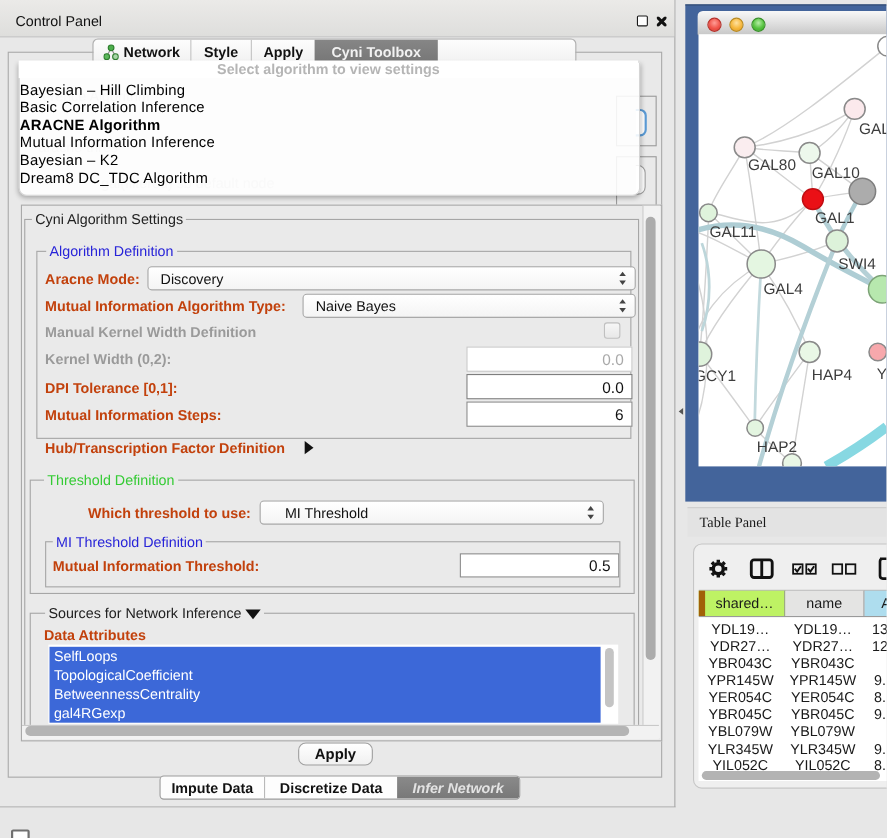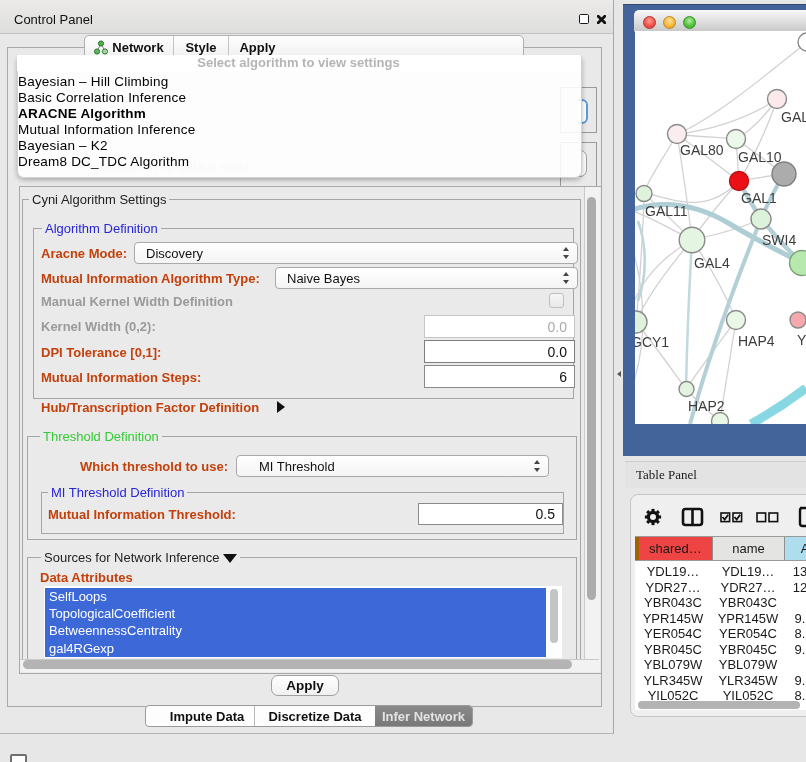--- a/index.html
+++ b/index.html
@@ -44,20 +44,22 @@
   <div style="width:88px;display:flex;align-items:center;justify-content:center;border-right:1px solid #c3c3c3;">
     <svg width="14" height="15" viewBox="0 0 14 15" style="margin-right:4px;">
       <line x1="3" y1="11" x2="7" y2="4" stroke="#888" stroke-width="1"></line>
       <line x1="7" y1="4" x2="11" y2="11" stroke="#888" stroke-width="1"></line>
       <circle cx="7" cy="3.5" r="2.6" fill="#4cae4c" stroke="#2d7d2d"></circle>
       <circle cx="3" cy="11.5" r="2.6" fill="#5cb85c" stroke="#2d7d2d"></circle>
       <circle cx="11" cy="11.5" r="2.6" fill="#a8d5a8" stroke="#2d7d2d"></circle>
     </svg>Network</div>
   <div style="width:54px;display:flex;align-items:center;justify-content:center;border-right:1px solid #c3c3c3;">Style</div>
   <div style="width:57px;display:flex;align-items:center;justify-content:center;">Apply</div>
+  <div style="width:112px;display:flex;align-items:center;justify-content:center;
+       background:linear-gradient(#868686,#757575);color:#f2f2f2;">Cyni Toolbox</div>
 </div>
 
 <div class="a" style="left:560px;top:87px;width:35px;height:44px;border:1px solid #9a9a9a;background:#e9e9e9;"></div>
 <div class="a" style="left:578px;top:97px;width:11px;height:28px;overflow:hidden;">
     <div style="position:absolute;left:-19px;top:2px;width:25px;height:21px;border:2.5px solid #5b9bd5;border-radius:6px;background:#fff;"></div>
   </div>
 <div class="a" style="left:560px;top:142px;width:35px;height:44px;border:1px solid #9a9a9a;background:#e9e9e9;"></div>
 <div class="a" style="left:578px;top:149px;width:10px;height:29px;overflow:hidden;">
     <div style="position:absolute;left:-24px;top:1px;width:31px;height:25px;border:1px solid #9e9e9e;border-radius:7px;background:#fdfdfd;"></div>
   </div>
@@ -106,24 +108,24 @@
 <div class="a" style="left:584px;top:187px;width:15px;height:484px;background:#f2f2f2;border-left:1px solid #c9c9c9;"></div>
 <div class="a" style="left:587px;top:197px;width:9px;height:403px;background:#acacac;border-radius:5px;"></div>
 <div class="a" style="left:20px;top:659px;width:579px;height:12px;background:#f2f2f2;border-top:1px solid #c9c9c9;"></div>
 <div class="a" style="left:23px;top:660px;width:549px;height:9px;background:#b4b4b4;border-radius:5px;"></div>
 
 <div class="a" style="left:271px;top:675px;width:66px;height:19px;background:linear-gradient(#ffffff,#f0f0f0);
      border:1px solid #a0a0a0;border-radius:7px;display:flex;align-items:center;justify-content:center;
      font-size:13.5px;font-weight:bold;color:#111;">Apply</div>
 <div class="a" style="left:145px;top:705px;width:326px;height:20px;border:1px solid #9b9b9b;
      border-radius:4px;background:#fdfdfd;display:flex;overflow:hidden;font-size:13px;font-weight:bold;color:#111;">
-  <div style="width:94px;display:flex;align-items:center;justify-content:center;border-right:1px solid #b9b9b9;padding-left:14px;">Impute Data</div>
+  <div style="width:94px;display:flex;align-items:center;justify-content:center;border-right:1px solid #b9b9b9;">Impute Data</div>
   <div style="width:120px;display:flex;align-items:center;justify-content:center;">Discretize Data</div>
   <div style="flex:1;display:flex;align-items:center;justify-content:center;
-       background:linear-gradient(#8a8a8a,#787878);color:#e3e3e3;">Infer Network</div>
+       background:linear-gradient(#8a8a8a,#787878);color:#e3e3e3;font-style:italic;">Infer Network</div>
 </div>
 
 <div class="a" style="left:35px;top:80px;font-size:13px;color:#c9c9c9;">ference Algorithm</div>
 <div class="a" style="left:35px;top:126px;font-size:13px;color:#cecece;">aracne thres</div>
 <div class="a" style="left:92px;top:159px;font-size:13px;color:#c9c9c9;">gal(filtered) sb default node</div>
 <div class="a" style="left:17px;top:57px;width:563px;height:120px;background:rgba(255,255,255,0.88);
      border:1px solid #d2d2d2;border-top:none;border-radius:0 0 7px 7px;
      box-shadow:0 2px 5px rgba(0,0,0,0.28);"></div>
 <div class="a" style="left:17px;top:55px;width:563px;height:16px;background:#fff;
      font-size:13px;font-weight:bold;color:#b5b5b5;text-align:center;">Select algorithm to view settings</div>
@@ -244,21 +246,21 @@
         <path d="M178,14 v7 h7" stroke-width="1.8"></path>
     </g>
     <g stroke-width="1.8">
       <path d="M92.5,23 l2.2,2.6 l3.4,-4.8"></path>
       <path d="M104.5,23 l2.2,2.6 l3.4,-4.8"></path>
     </g>
   </g>
 </svg>
 <div class="a" style="left:635px;top:536px;width:190px;height:174px;overflow:hidden;background:#fff;font-size:13px;color:#1a1a1a;">
   <div style="display:flex;height:23px;border-top:1px solid #9a9a9a;border-bottom:1px solid #9a9a9a;">
-    <div style="width:75px;background:#ef4444;border-left:4px solid #a16207;border-right:1px solid #8f8f8f;display:flex;align-items:center;justify-content:center;">shared…</div>
+    <div style="width:75px;background:#bef264;border-left:6px solid #a16207;border-right:1px solid #8f8f8f;display:flex;align-items:center;justify-content:center;">shared…</div>
     <div style="width:74px;background:#e4e4e3;border-right:1px solid #8f8f8f;display:flex;align-items:center;justify-content:center;">name</div>
     <div style="width:41px;background:#aeddee;display:flex;align-items:center;justify-content:center;">A</div>
   </div>
   <div style="display:flex;height:15.5px;align-items:center;margin-top:3px;">
       <div style="width:76px;text-align:center;">YDL19…</div>
       <div style="width:74px;text-align:center;">YDL19…</div>
       <div style="width:30px;text-align:center;">13</div>
     </div>
   <div style="display:flex;height:15.5px;align-items:center;">
       <div style="width:76px;text-align:center;">YDR27…</div>

